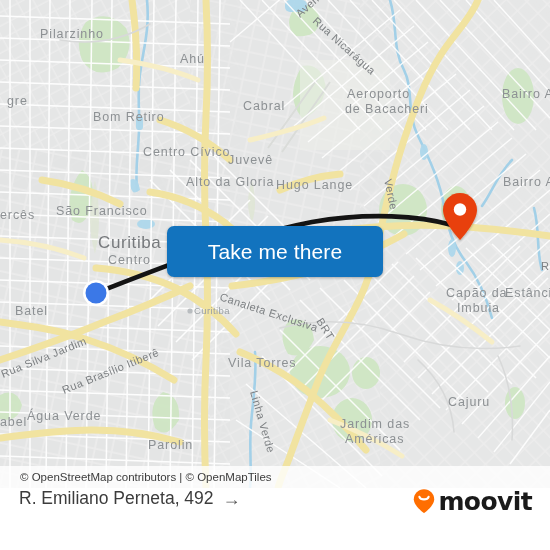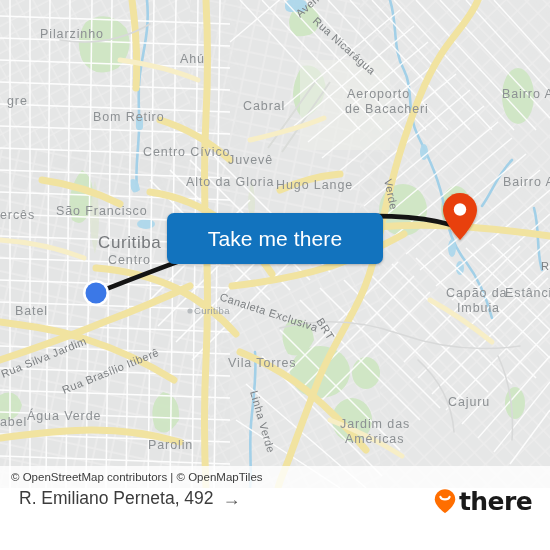--- a/index.html
+++ b/index.html
@@ -43,34 +43,34 @@
   }
 
   
   #attribution {
     position: absolute;
     left: 0;
     bottom: 0;
     width: 550px;
     height: 22px;
     line-height: 22px;
-    padding-left: 11px;
+    padding-left: 20px;
     box-sizing: border-box;
     font-size: 11.5px;
     color: #3b3b3b;
     background: rgba(255,255,255,0.80);
     white-space: nowrap;
     z-index: 40;
   }
 
   
   #take-me-there {
     position: absolute;
     left: 167px;
-    top: 213px;
+    top: 226px;
     width: 216px;
     height: 51px;
     border-radius: 7px;
     background: #1273BE;
     color: #ffffff;
     border: 0;
     font-family: "Liberation Sans", sans-serif;
     font-size: 21px;
     letter-spacing: .1px;
     display: flex;
@@ -421,17 +421,17 @@
     <div id="route-summary">
       <span>R. Emiliano Perneta, 492</span>
       <span class="arrow">→</span>
     </div>
 
     <div id="brand">
       <svg width="24" height="26" viewBox="0 0 24 26">
         <path d="M12,1.2 C6.3,1.2 1.8,5.7 1.8,11.2 C1.8,18 12,25.2 12,25.2 C12,25.2 22.2,18 22.2,11.2 C22.2,5.7 17.7,1.2 12,1.2 Z" fill="#FF6E00"></path>
         <path d="M7.4,8.8 C8.6,12.2 15.4,12.2 16.6,8.8" fill="none" stroke="#ffffff" stroke-width="2.1" stroke-linecap="round"></path>
       </svg>
-      <span id="brand-wordmark">there</span>
+      <span id="brand-wordmark">moovit</span>
     </div>
   </div>
 
 </div>
 
 </body></html>

